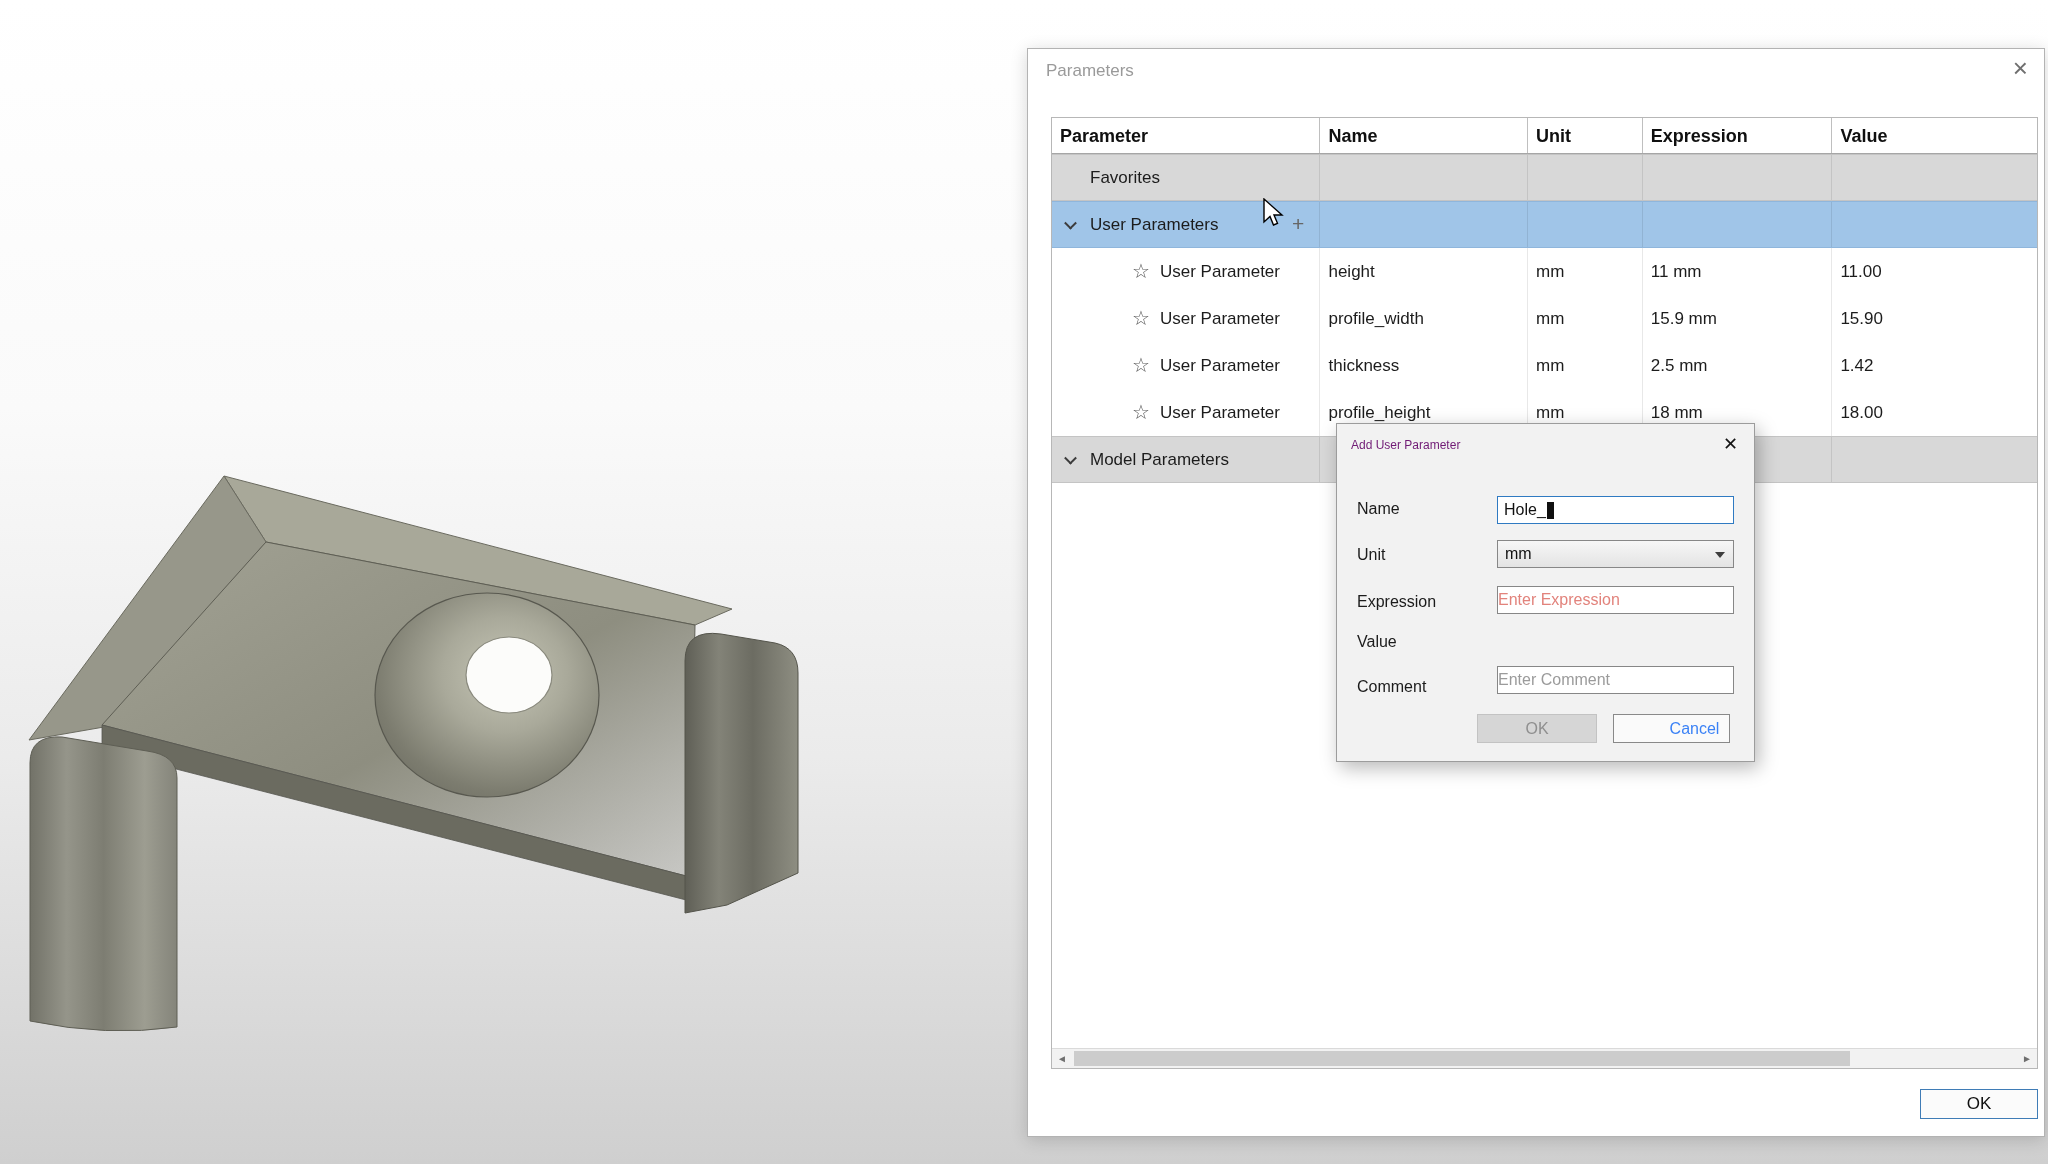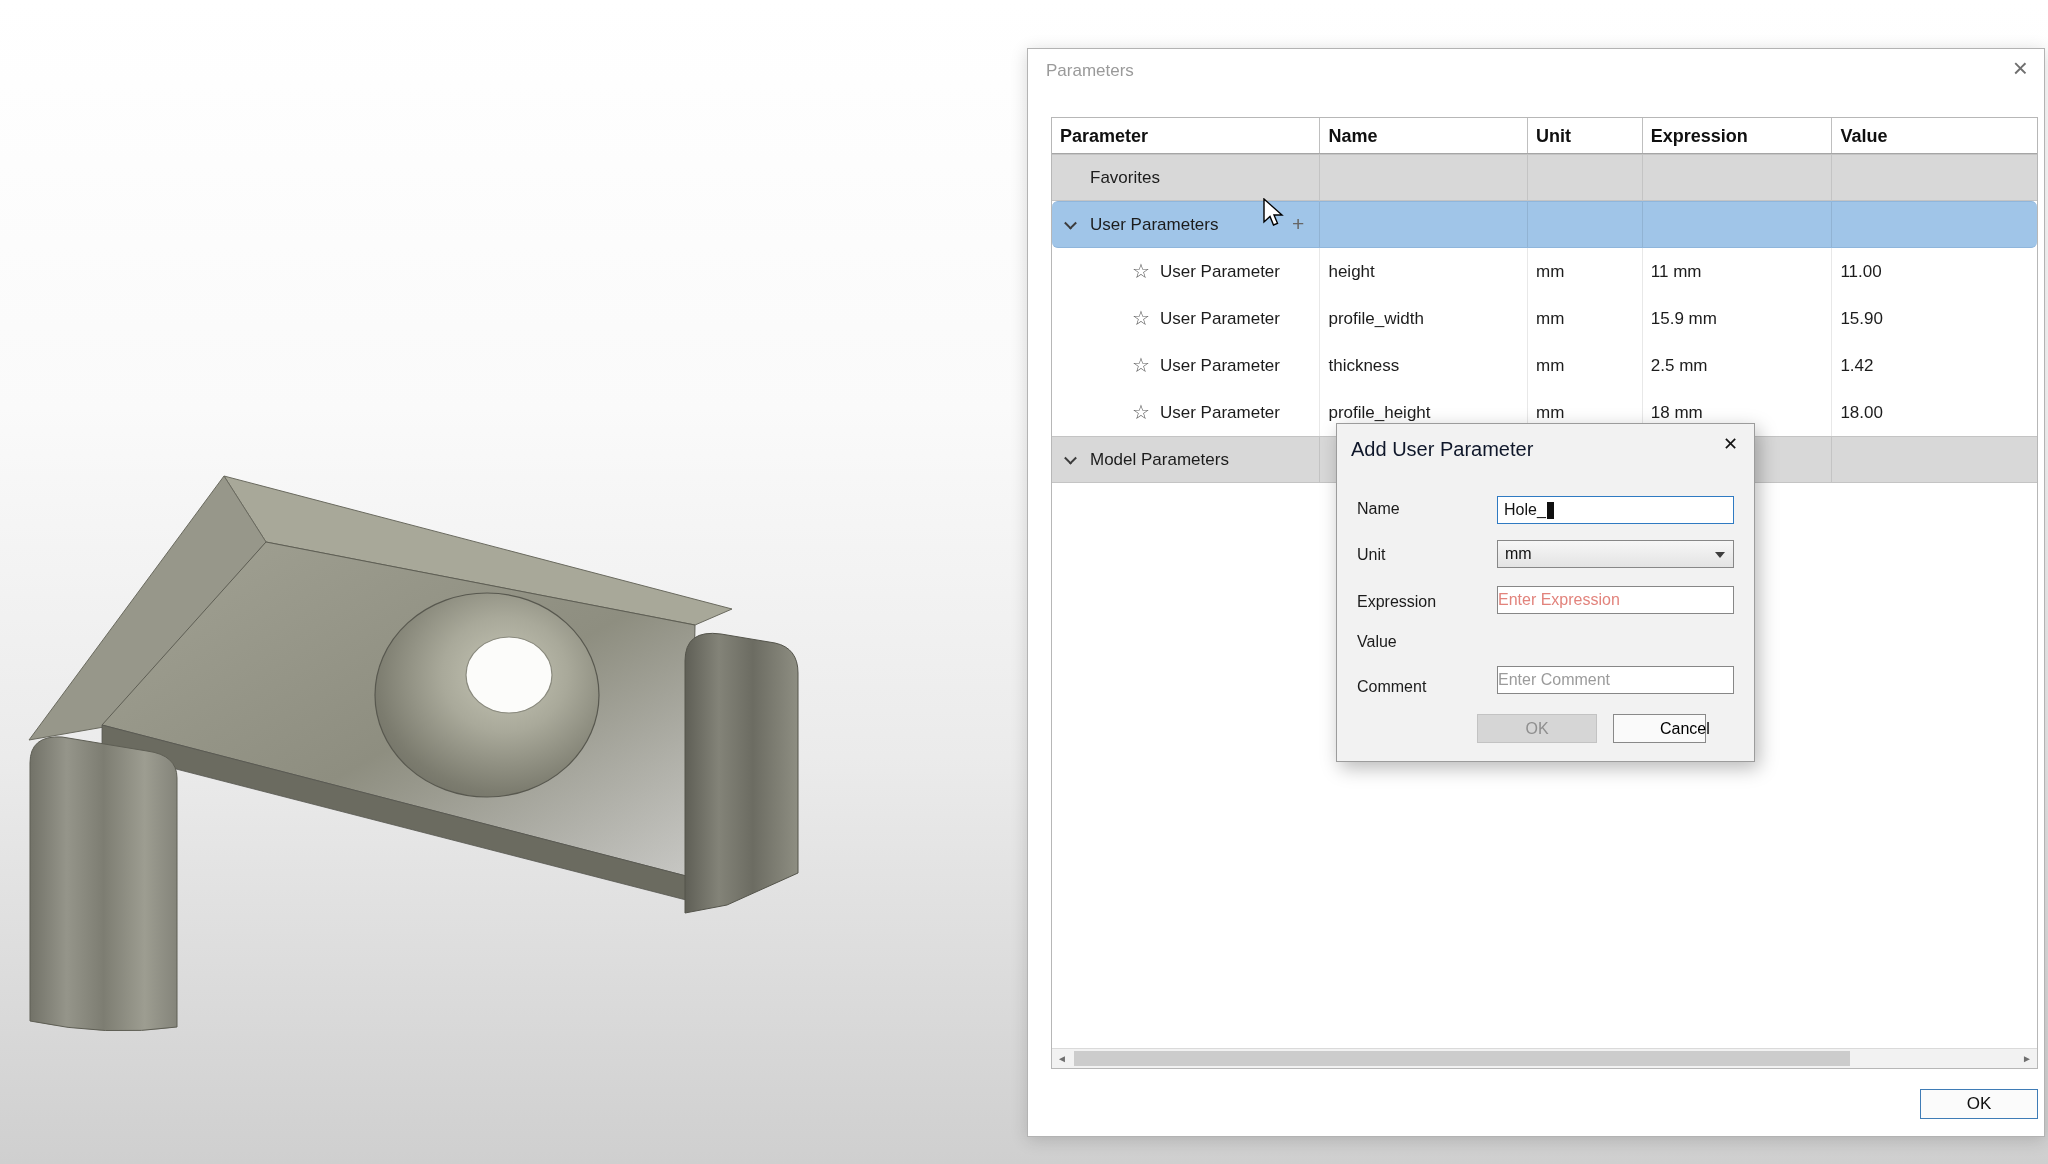--- a/index.html
+++ b/index.html
@@ -22,21 +22,21 @@
   .phead { display:flex; height:36px; border-bottom:1px solid #a6a6a6; background:#fff; }
   .phead .cell { font-weight:bold; font-size:18px; color:#101010; padding:8px 0 0 8px; border-right:1px solid #bfbfbf; }
   .cell.c1 { width:269px; } .cell.c2 { width:208px; } .cell.c3 { width:115px; }
   .cell.c4 { width:190px; } .cell.c5 { width:205px; border-right:none !important; }
 
   .prow { display:flex; height:47px; font-size:17px; color:#1c1c1c; background:#fff; }
   .prow .cell { height:100%; position:relative; display:flex; align-items:center;
     border-right:1px solid rgba(0,0,0,0.09); }
   .prow .cell .val { padding-left:8px; }
   .prow.group { background:#d8d8d8; border-top:1px solid #c4c4c4; border-bottom:1px solid #c4c4c4; }
-  .prow.selected { background:#a0c5e8; border-top:1px solid #8fb6dc; border-bottom:1px solid #8fb6dc;border-radius:6px; }
+  .prow.selected { background:#a0c5e8; border-top:1px solid #8fb6dc; border-bottom:1px solid #8fb6dc; }
 
   .lbl { position:absolute; top:50%; transform:translateY(-50%); white-space:nowrap; }
   .L14{left:14px} .L38{left:38px} .L47{left:47px} .L73{left:73px}
   .L80{left:80px} .L108{left:108px} .L240{left:240px}
 
   .chev { display:inline-block; width:9px; height:9px;
     border-right:2px solid #3c3c3c; border-bottom:2px solid #3c3c3c; }
   .chev.down { transform:translateY(-70%) rotate(45deg); }
   .chev.right { transform:translateY(-50%) rotate(-45deg); }
   .star { font-size:20px; color:#5c5c5c; transform:translateY(-54%); }
@@ -49,36 +49,36 @@
   .hs-btn.left { left:0; } .hs-btn.right { right:0; }
   .hs-thumb { position:absolute; left:22px; top:2px; width:776px; height:15px; background:#cccccc; }
 
   .pwin-ok { position:absolute; left:892px; top:1040px; width:118px; height:30px;
     background:#fbfbfb; border:1px solid #3f7cb6; font-size:17px; color:#101010;
     text-align:center; line-height:28px; }
 
   
   .modal { position:absolute; left:1336px; top:423px; width:419px; height:339px;
     background:#f2f2f2; border:1px solid #9c9c9c; box-shadow:4px 6px 18px rgba(0,0,0,.28); }
-  .modal-title { position:absolute; left:14px; top:14px; font-size:20px; color:#0f172a; }
+  .modal-title { position:absolute; left:14px; top:14px; font-size:12px; color:#701a75; }
   .modal-close { position:absolute; right:16px; top:11px; font-size:18px; color:#141414; font-weight:bold; line-height:1; }
   .mlabel { position:absolute; left:20px; font-size:16px; color:#1b1b1b; }
   .mfield { position:absolute; left:160px; width:237px; height:28px; font-size:16px; }
   .name-box { border:1px solid #2f7ac2; background:#fff; display:flex; align-items:center; padding-left:6px; color:#111; }
   .caret { width:7px; height:17px; background:#101010; margin-left:1px; }
   .combo { border:1px solid #878787; background:linear-gradient(#f7f7f7,#e3e3e3);
     display:flex; align-items:center; padding-left:7px; color:#111; }
   .combo-arrow { position:absolute; right:8px; top:11px; width:0; height:0;
     border-left:5px solid transparent; border-right:5px solid transparent; border-top:6px solid #3d3d3d; }
   input.mfield { border:1px solid #878787; background:#fff; color:#1b1b1b; outline:none; }
   input.expr::placeholder { color:#e2837c; opacity:1; }
   input.comment::placeholder { color:#9b9b9b; opacity:1; }
   .mbtn { position:absolute; height:29px; font-size:16px; text-align:center; line-height:27px; }
   .mbtn.ok { left:140px; top:290px; width:120px; background:#d6d6d6; color:#8f8f8f; border:1px solid #c3c3c3; }
-  .mbtn.cancel { left:276px; top:290px; width:93px; background:#fafafa; border:1px solid #898989; color:#000000;padding-left:46px; }
+  .mbtn.cancel { left:276px; top:290px; width:117px; background:#fafafa; border:1px solid #898989; color:#3b82f6;padding-left:46px; }
 
   .cursor { position:absolute; left:1262px; top:198px; }
 </style>
 </head>
 <body>
 
 <div class="viewport">
   <svg width="780" height="585" viewBox="0 0 780 585">
     <defs>
       <linearGradient id="gWeb" x1="0" y1="0" x2="1" y2="1">

